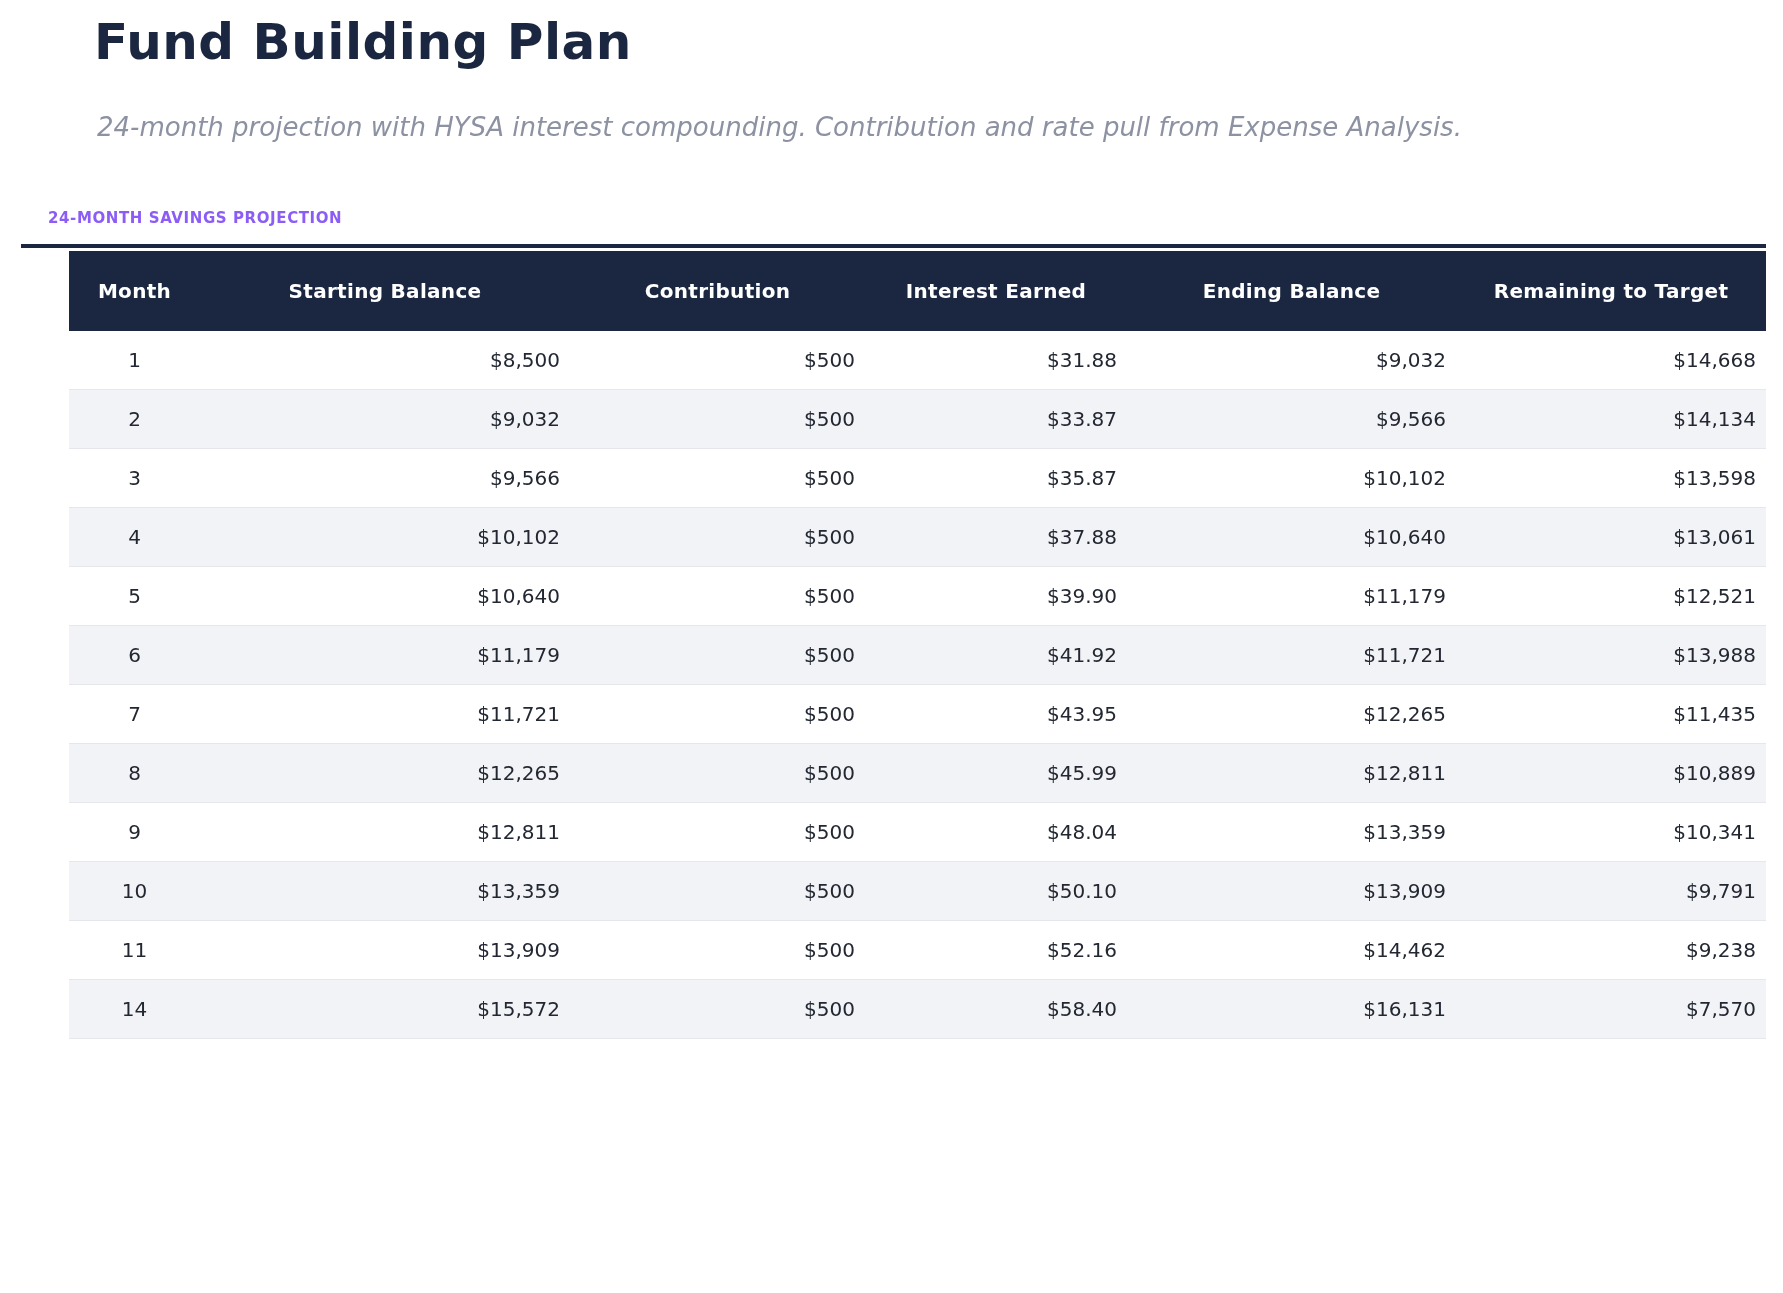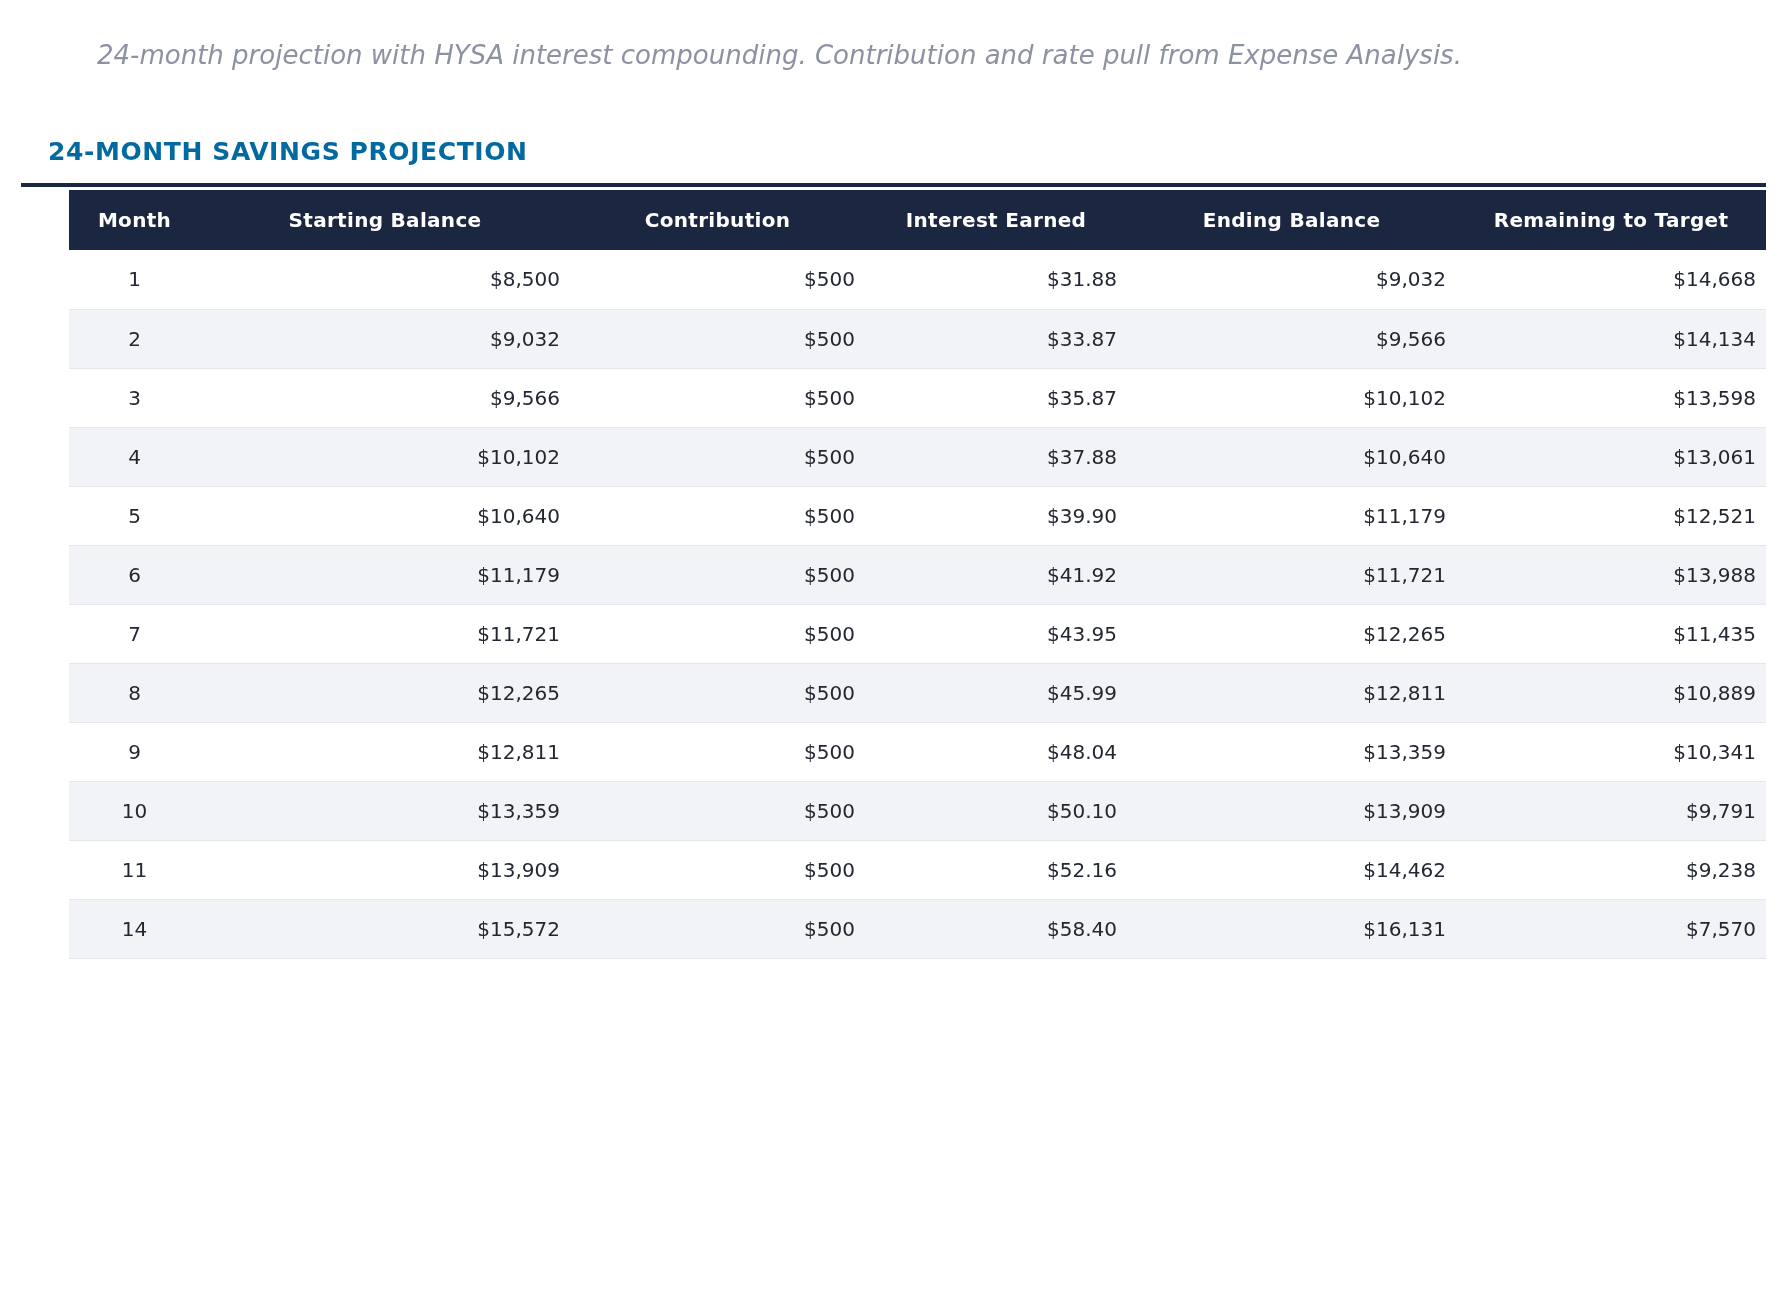--- a/index.html
+++ b/index.html
@@ -29,36 +29,36 @@
     margin: 66px 0 0 21px;
     width: 1745px;
   }
 
   .section-head {
     padding: 0 0 17px 27px;
     border-bottom: 4px solid #1b2740;
   }
 
   .section-title {
-    font-size: 25px;
+    font-size: 15px;
     font-weight: 700;
     letter-spacing: 0.6px;
-    color: #0369a1;
+    color: #8b5cf6;
   }
 
   table.projection-table {
     margin: 3px 0 0 48px;
     width: 1697px;
     border-collapse: collapse;
     table-layout: fixed;
   }
 
   .projection-table thead tr {
     background: #1b2740;
-    height: 60px;
+    height: 80px;
     padding-left: 32px;
   }
 
   .projection-table th {
     color: #ffffff;
     font-size: 20px;
     font-weight: 700;
     letter-spacing: 0.3px;
     text-align: center;
     vertical-align: middle;
@@ -81,20 +81,21 @@
   }
 
   .projection-table tbody tr:nth-child(even) { background: #f2f3f6; }
   .projection-table tbody tr:nth-child(odd)  { background: #ffffff; }
 </style>
 </head>
 <body>
 
 <div class="page">
 
+  <h1 class="page-title">Fund Building Plan</h1>
 
   <p class="page-subtitle">24-month projection with HYSA interest compounding. Contribution and rate pull from Expense Analysis.</p>
 
   <section class="projection-section">
     <div class="section-head">
       <h2 class="section-title">24-MONTH SAVINGS PROJECTION</h2>
     </div>
 
     <table class="projection-table">
       <colgroup>

